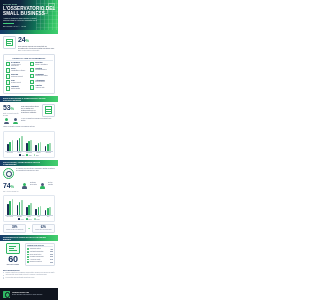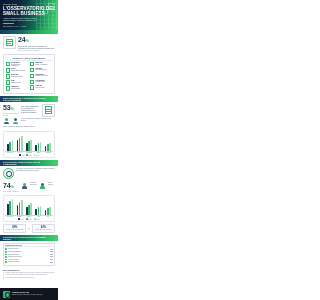--- a/index.html
+++ b/index.html
@@ -361,20 +361,29 @@
       <div class="cv">62%</div>
       <div class="cl">Imprese attive sui social media</div>
     </div>
   </div>
 
   <div class="band">
     <div class="band-t">PROSPETTIVE E SCENARI PER IL PROSSIMO BIENNIO</div>
   </div>
 
   <div class="finalwrap">
+    <div class="finalleft">
+      <div class="bubble">
+        <i style="top:2px;width:7px;"></i>
+          <i style="top:4px;width:5px;"></i>
+          <i style="top:6px;width:8px;"></i>
+      </div>
+      <div class="num60">60</div>
+      <div class="num60lbl">MILIARDI DI EURO</div>
+    </div>
     <div class="listpanel">
       <div class="lp-h">PRIORITA DICHIARATE</div>
       <div class="lp-row">
           <span class="k"></span>
           <span class="t">Transizione digitale</span>
           <span class="v">46%</span>
         </div>
       <div class="lp-row">
           <span class="k"></span>
           <span class="t">Sostenibilita ambientale</span>

